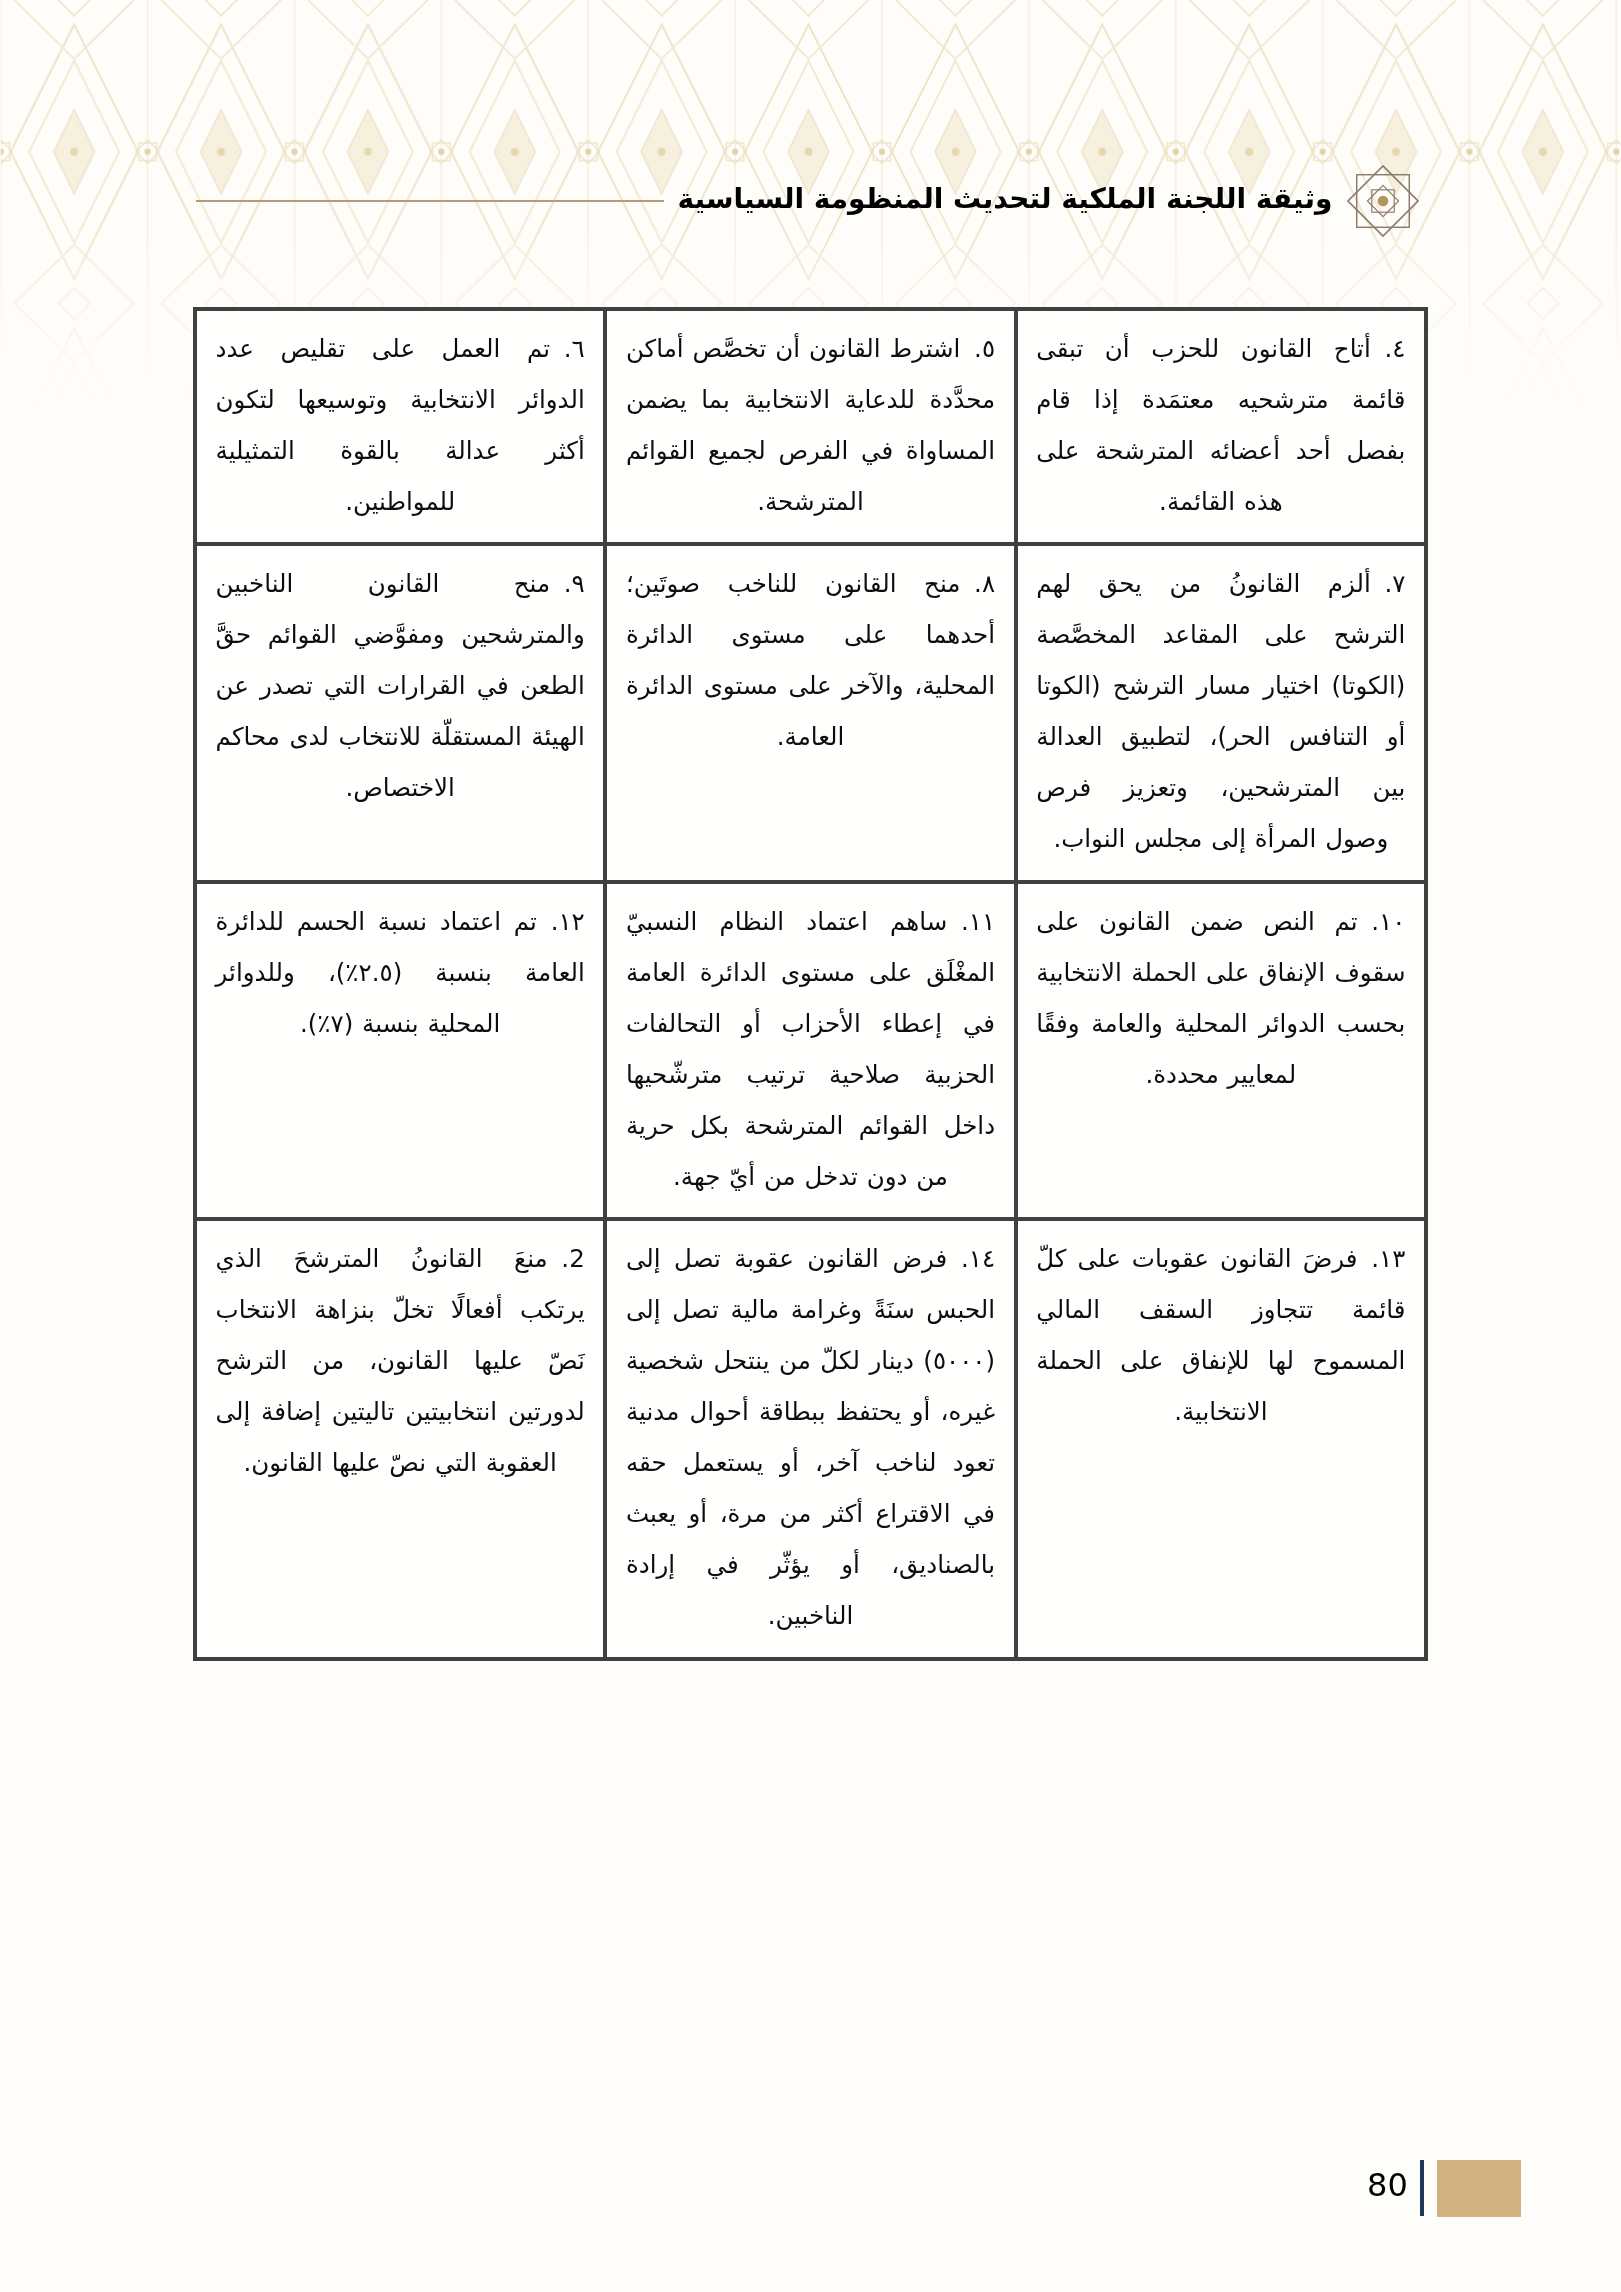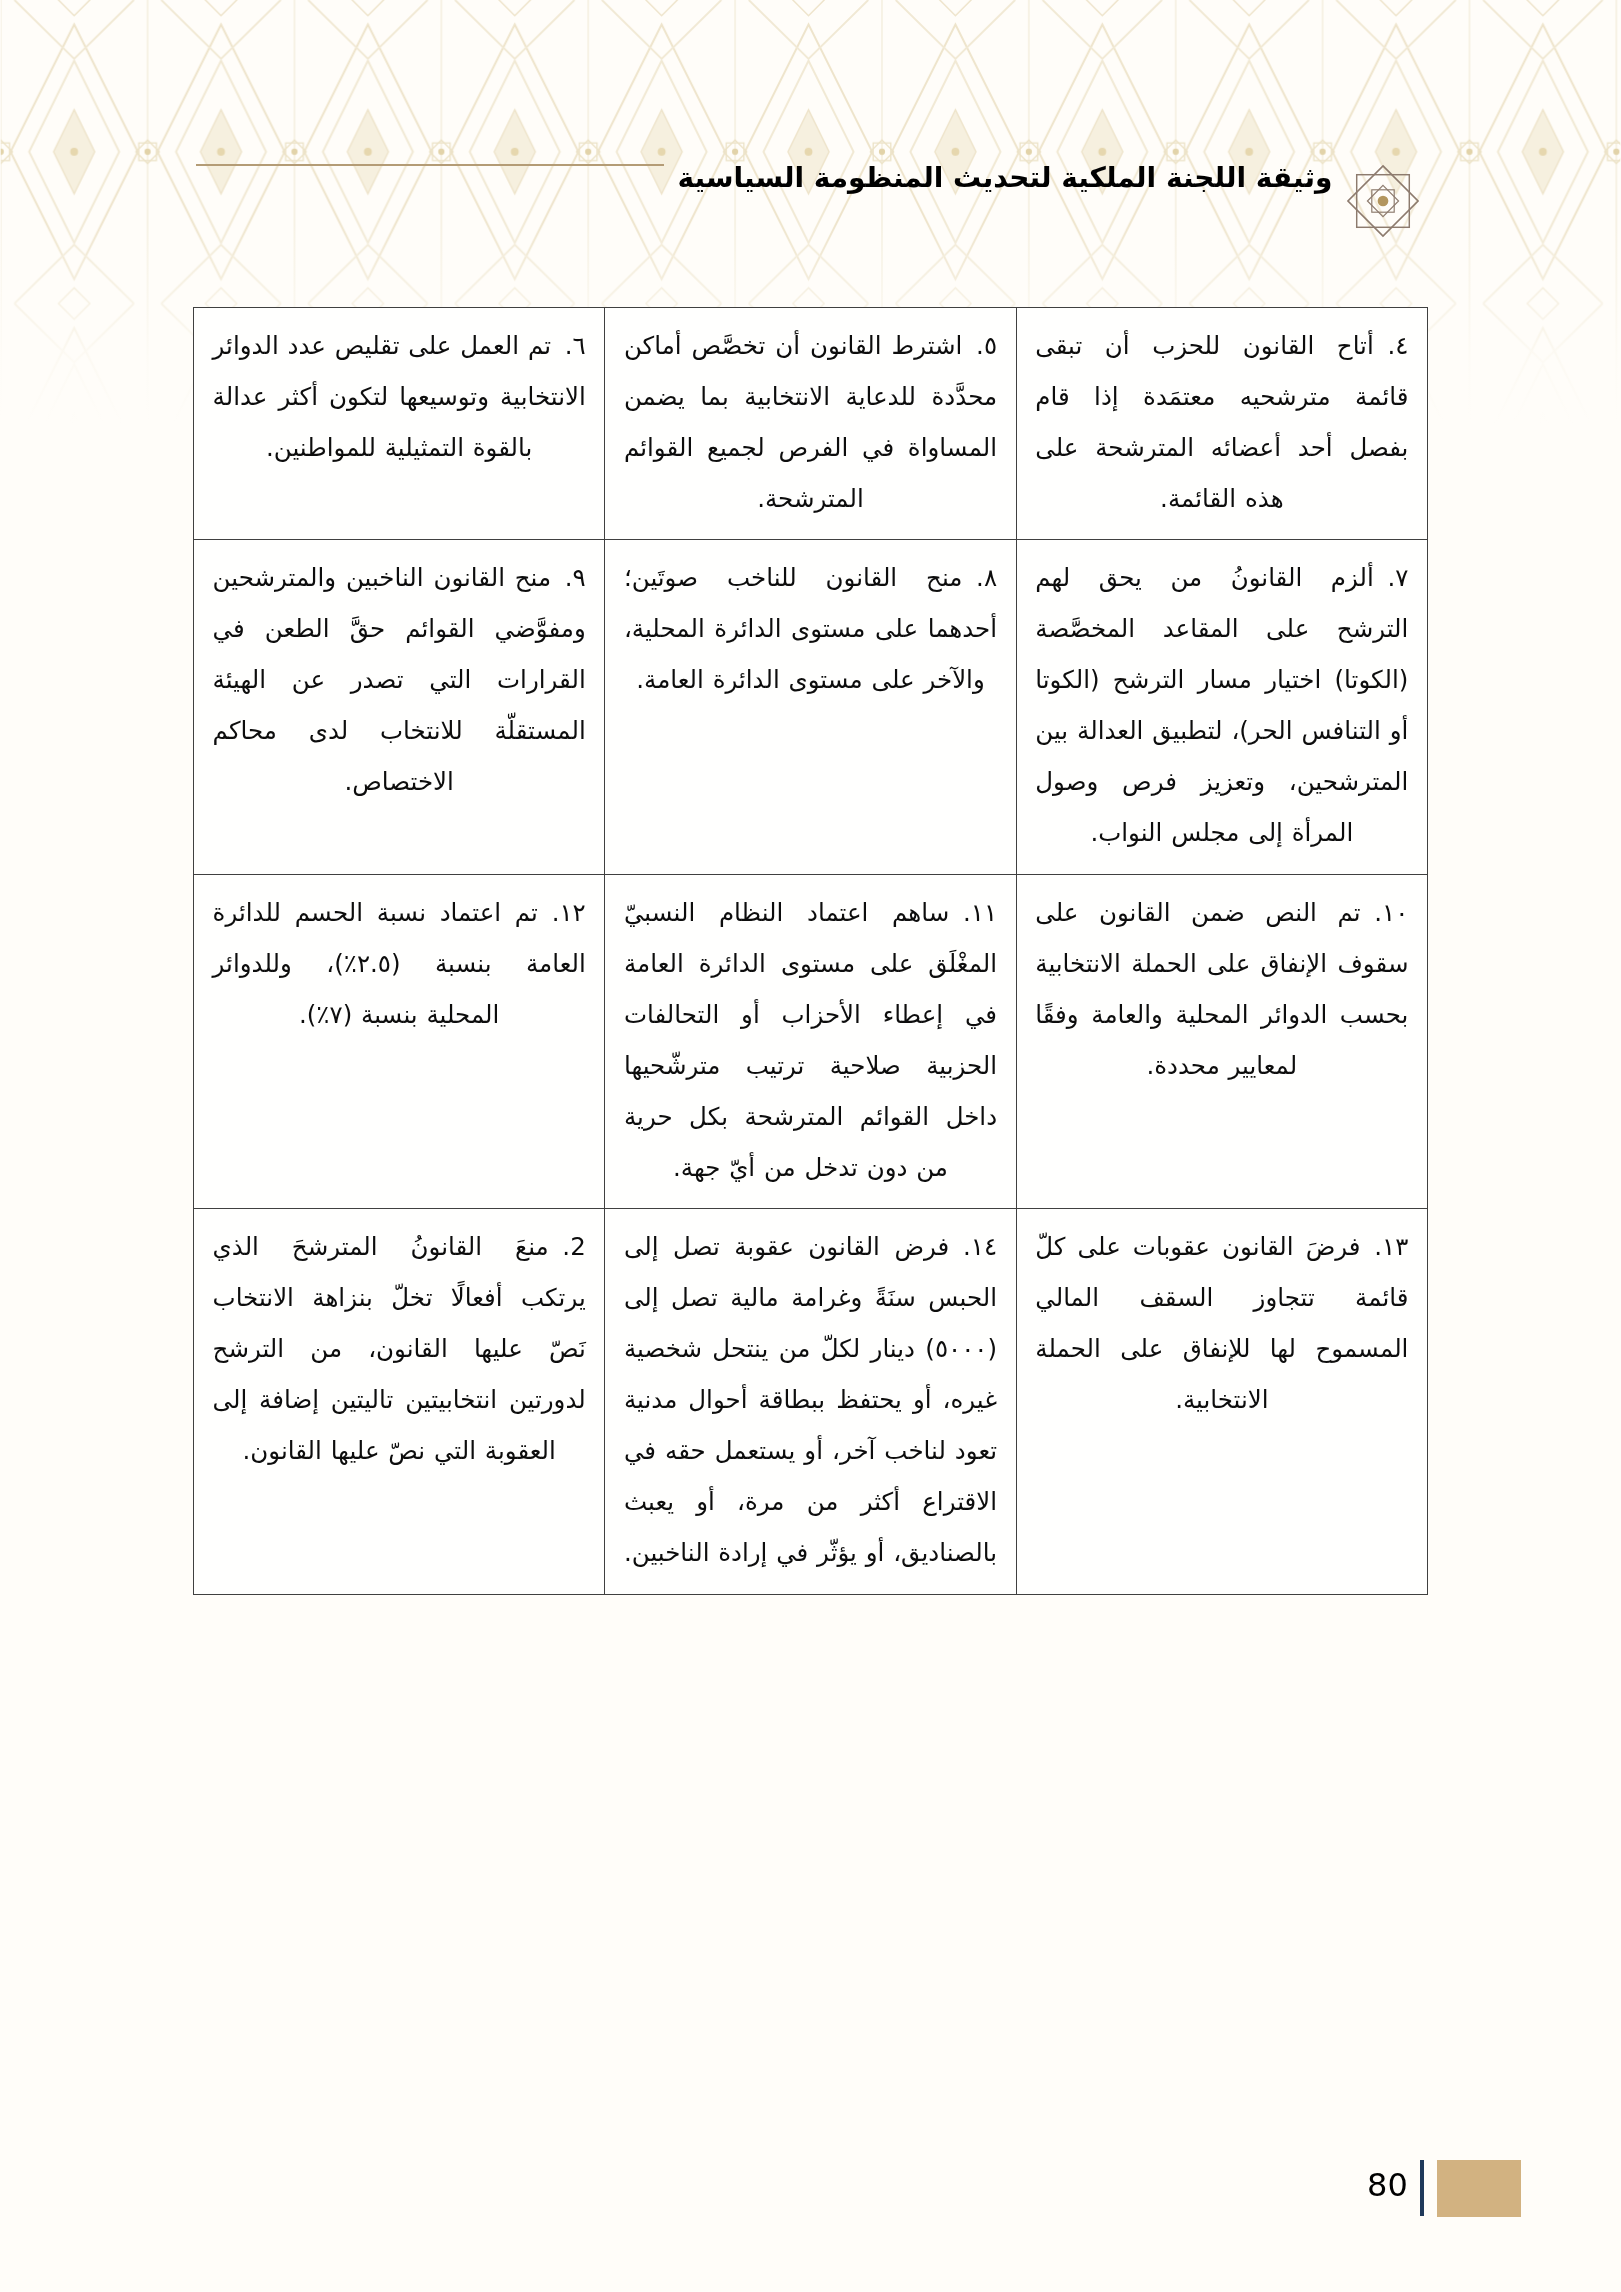--- a/index.html
+++ b/index.html
@@ -8,30 +8,30 @@
     background:#fffdf9;
     font-family:"DejaVu Sans",sans-serif;
     color:#0d0d0d;
   }
   
   .pattern-band{position:absolute;top:0;left:0;width:1621px;height:423px;overflow:hidden;}
   .pattern-fade{position:absolute;top:0;left:0;width:1621px;height:423px;
     background:linear-gradient(180deg,rgba(255,253,249,0) 0%,rgba(255,253,249,0) 52%,rgba(255,253,249,.85) 85%,#fffdf9 100%);}
   
   .header{position:absolute;top:164px;right:201px;left:196px;height:74px;
-    display:flex;flex-direction:row;align-items:flex-start;gap:13.7px;direction:rtl;}
+    display:flex;flex-direction:row;align-items:center;gap:13.7px;direction:rtl;}
   .ornament{flex:0 0 auto;width:74px;height:74px;}
   .page-title{flex:0 0 auto;font-size:28px;font-weight:bold;color:#000;line-height:1;
     letter-spacing:0;white-space:nowrap;padding-bottom:3.9px;}
   .header-rule{flex:1 1 auto;height:2px;background:#b49c76;}
   
   table.items{position:absolute;top:307px;left:193px;width:1235px;
     border-collapse:collapse;table-layout:fixed;direction:rtl;}
   table.items td{
-    width:33.33%;border:1px solid #404040;background:#fffffe;
+    width:33.33%;border:4px solid #404040;background:#fffffe;
     vertical-align:top;padding:11.8px 18.6px 15.7px 18.6px;
   }
   .item-text{
     direction:rtl;text-align:justify;text-align-last:center;
     font-size:24.5px;line-height:51px;color:#0d0d0d;word-spacing:1px;
   }
   .item-num{margin-left:13.7px;}
   
   .footer{position:absolute;bottom:76px;left:0;right:100px;height:58px;
     display:flex;flex-direction:row-reverse;align-items:center;gap:12.7px;direction:ltr;}

